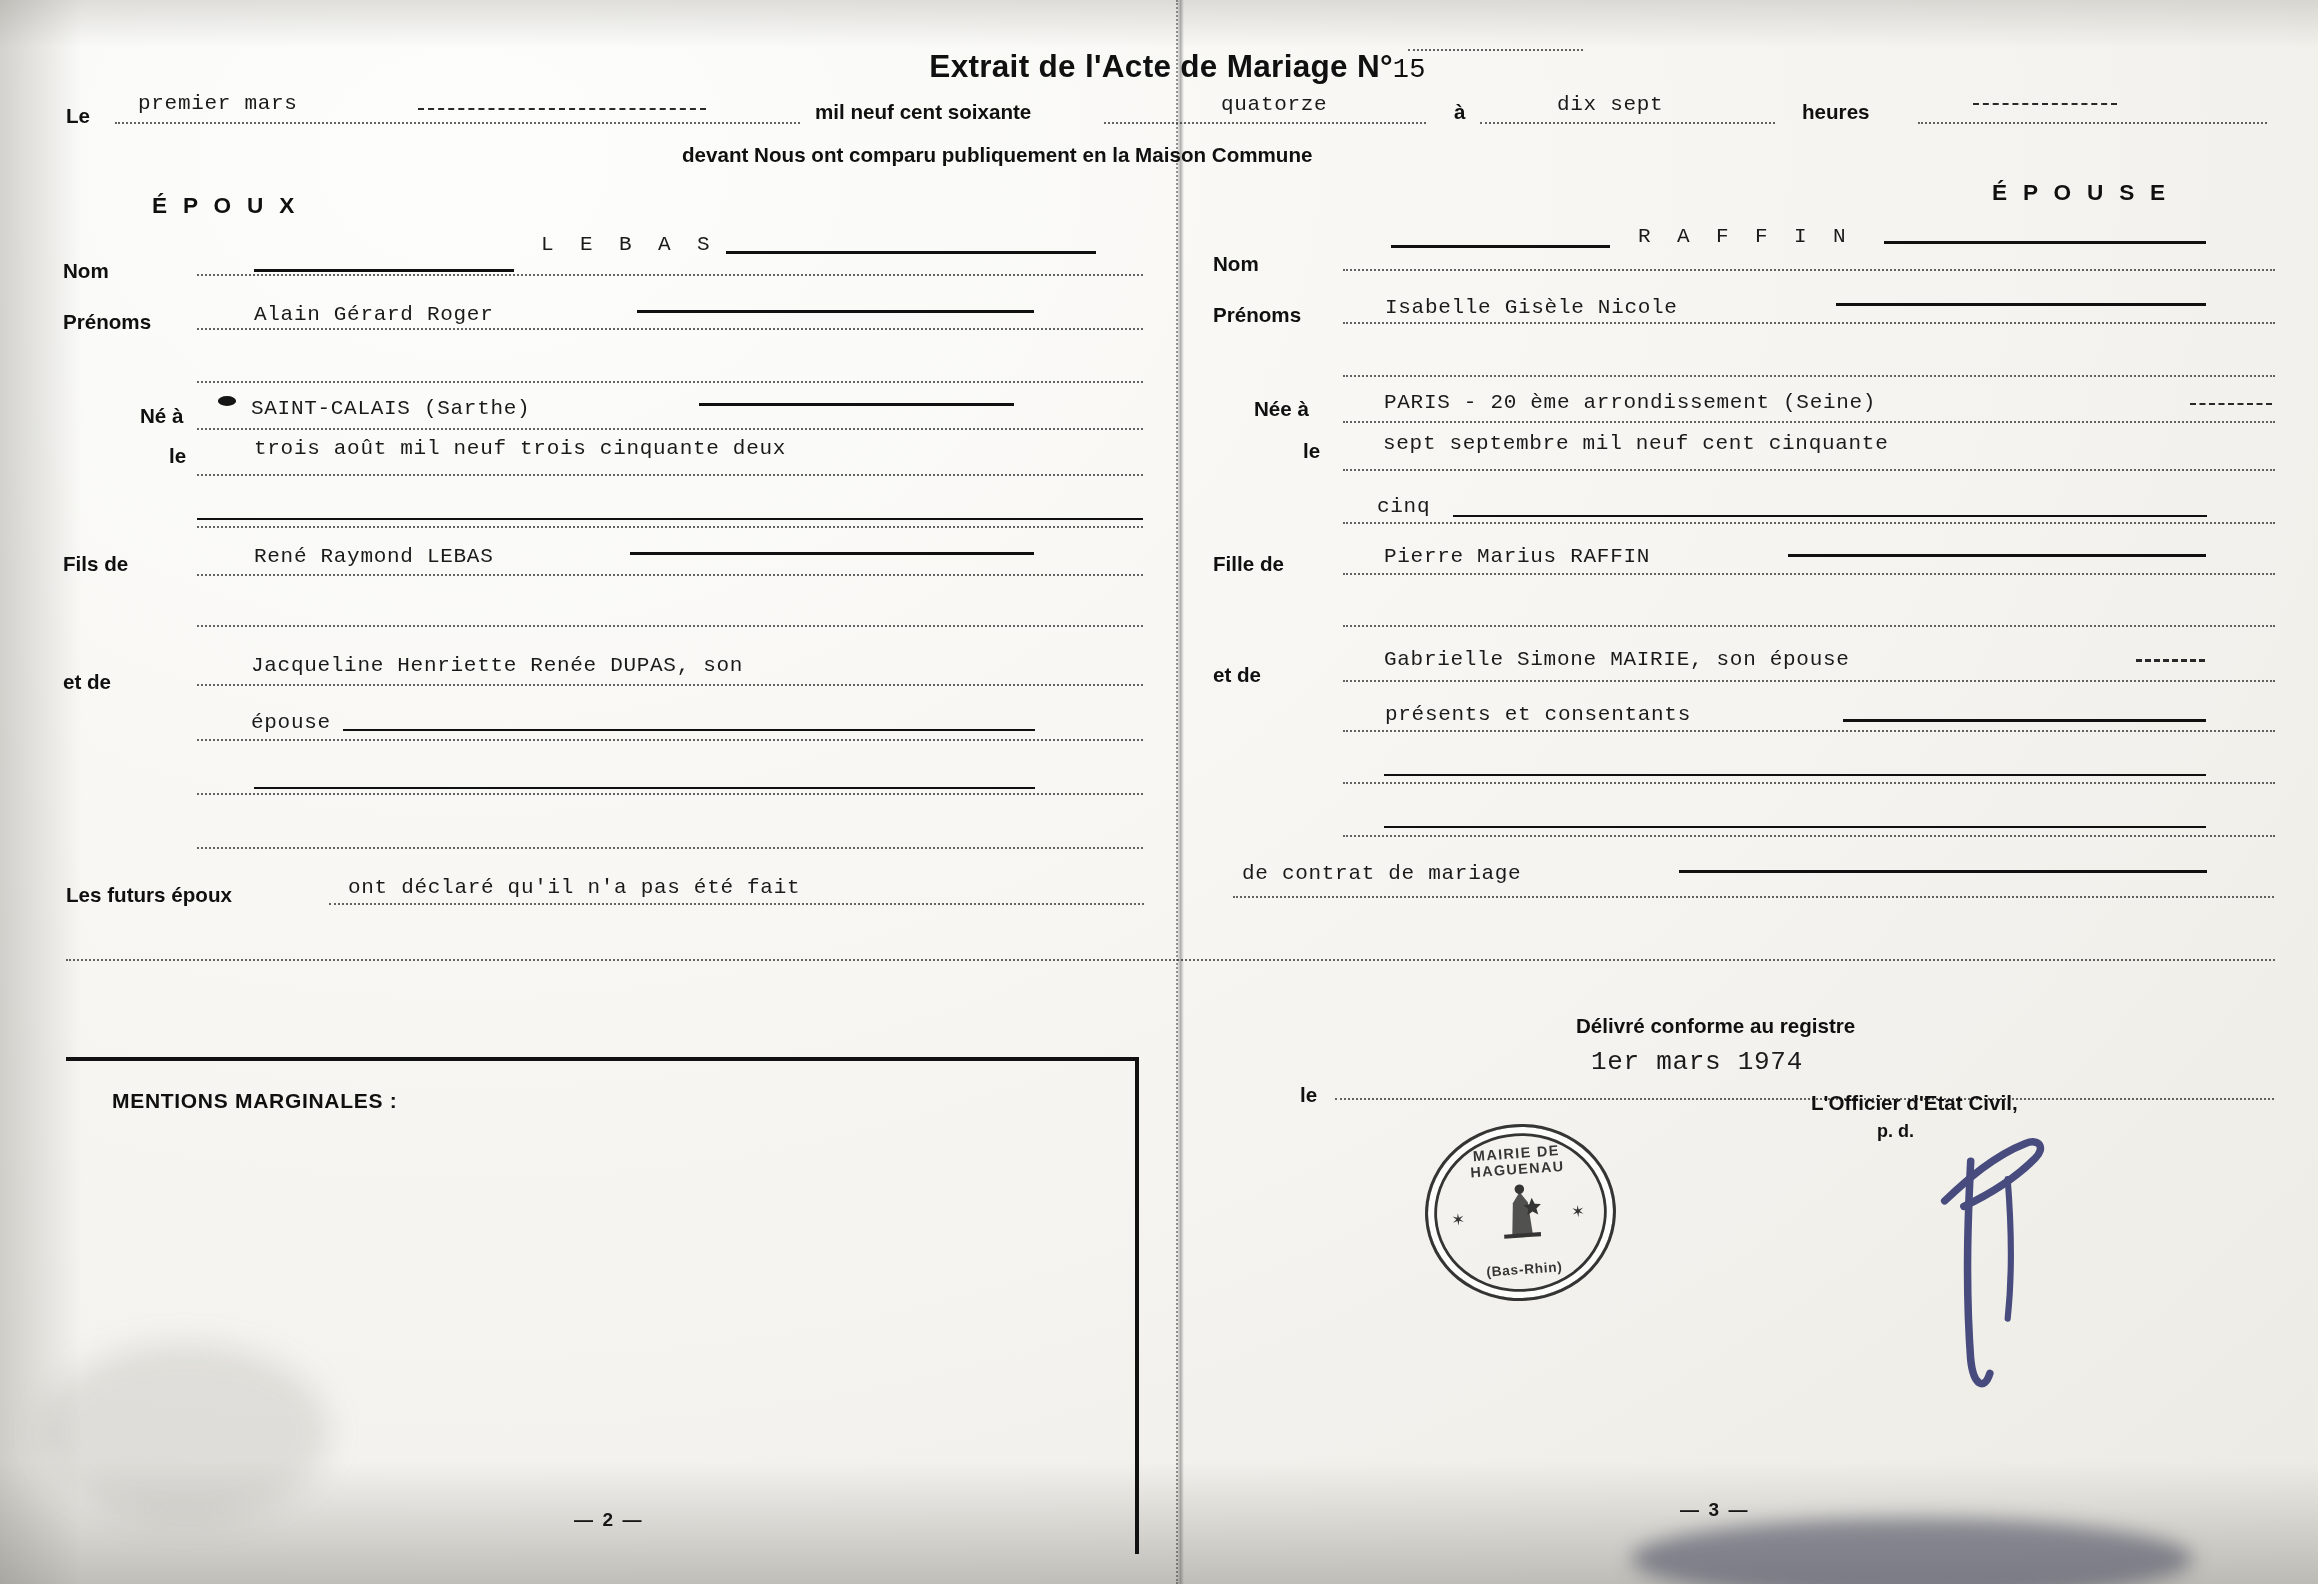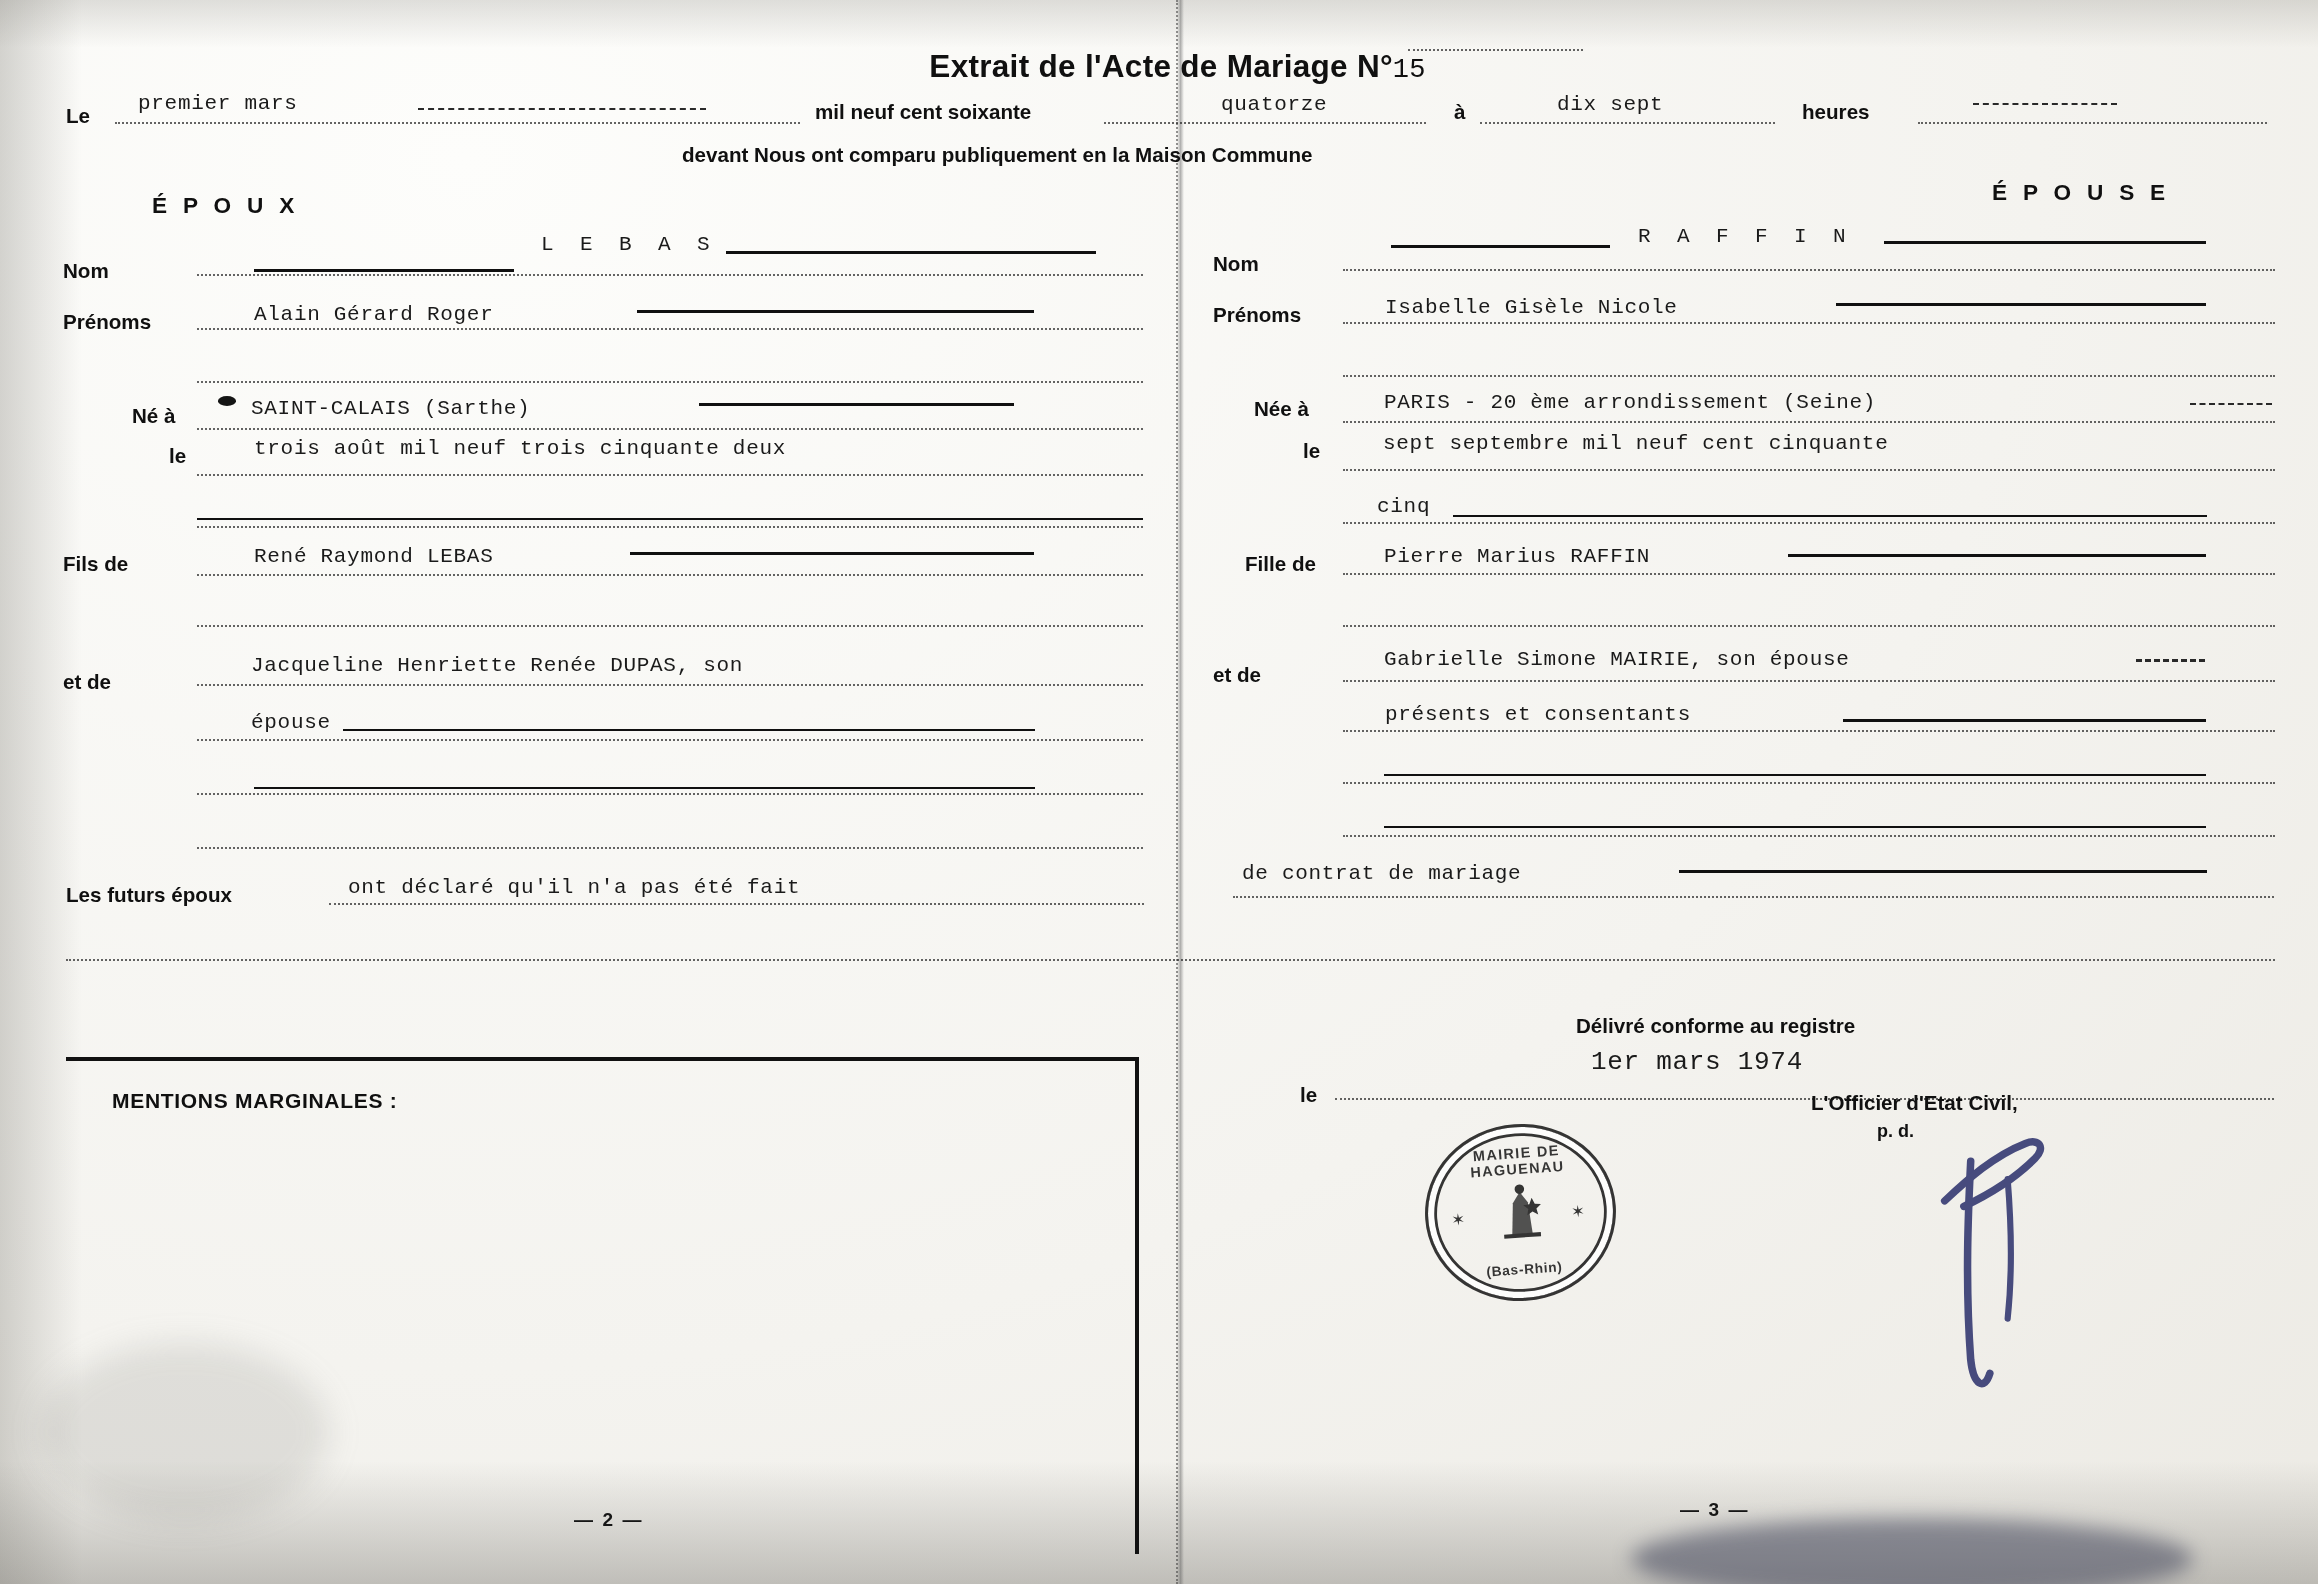--- a/index.html
+++ b/index.html
@@ -206,21 +206,21 @@
   <div class="solidline" style="left:254px; top:269px; width:260px; border-bottom-width:3.4px;"></div>
   <div class="solidline" style="left:726px; top:251px; width:370px; border-bottom-width:3.4px;"></div>
 
   <div class="abs printed lbl" style="left:63px; top:310px;">Prénoms</div>
   <div class="dotline" style="left:197px; top:328px; width:946px;"></div>
   <div class="abs typed tp" style="left:254px; top:303px;">Alain Gérard Roger</div>
   <div class="solidline" style="left:637px; top:310px; width:397px; border-bottom-width:3.4px;"></div>
 
   <div class="dotline" style="left:197px; top:381px; width:946px;"></div>
 
-  <div class="abs printed lbl" style="left:132px; top:404px;">Né à</div>
+  <div class="abs printed lbl" style="left:140px; top:404px;">Né à</div>
   <div class="dotline" style="left:197px; top:428px; width:946px;"></div>
   <div class="abs typed tp" style="left:251px; top:397px;">SAINT-CALAIS (Sarthe)</div>
   <div class="solidline" style="left:699px; top:403px; width:315px; border-bottom-width:3.4px;"></div>
   <div class="abs" style="left:218px; top:396px; width:18px; height:9.6px; background:#151515; border-radius:50%;"></div>
 
   <div class="abs printed lbl" style="left:169px; top:444px;">le</div>
   <div class="dotline" style="left:197px; top:474px; width:946px;"></div>
   <div class="abs typed tp" style="left:254px; top:437px;">trois août mil neuf trois cinquante deux</div>
 
   <div class="dotline" style="left:197px; top:526px; width:946px;"></div>
@@ -264,21 +264,21 @@
   <div class="dashline" style="left:2190px; top:403px; width:82px; border-bottom-width:2.7px;"></div>
 
   <div class="abs printed lbl" style="left:1303px; top:439px;">le</div>
   <div class="dotline" style="left:1343px; top:469px; width:932px;"></div>
   <div class="abs typed tp" style="left:1383px; top:432px;">sept septembre mil neuf cent cinquante</div>
 
   <div class="dotline" style="left:1343px; top:522px; width:932px;"></div>
   <div class="abs typed tp" style="left:1377px; top:495px;">cinq</div>
   <div class="solidline" style="left:1453px; top:515px; width:754px; border-bottom-width:2.7px;"></div>
 
-  <div class="abs printed lbl" style="left:1213px; top:552px;margin-left:32px;">Fille de</div>
+  <div class="abs printed lbl" style="left:1213px; top:552px;">Fille de</div>
   <div class="dotline" style="left:1343px; top:573px; width:932px;"></div>
   <div class="abs typed tp" style="left:1384px; top:545px;">Pierre Marius RAFFIN</div>
   <div class="solidline" style="left:1788px; top:554px; width:418px; border-bottom-width:3.4px;"></div>
 
   <div class="dotline" style="left:1343px; top:625px; width:932px;"></div>
 
   <div class="abs printed lbl" style="left:1213px; top:663px;">et de</div>
   <div class="dotline" style="left:1343px; top:680px; width:932px;"></div>
   <div class="abs typed tp" style="left:1384px; top:648px;">Gabrielle Simone MAIRIE, son épouse</div>
   <div class="dashline" style="left:2136px; top:659px; width:69px; border-bottom-width:3.4px;"></div>

